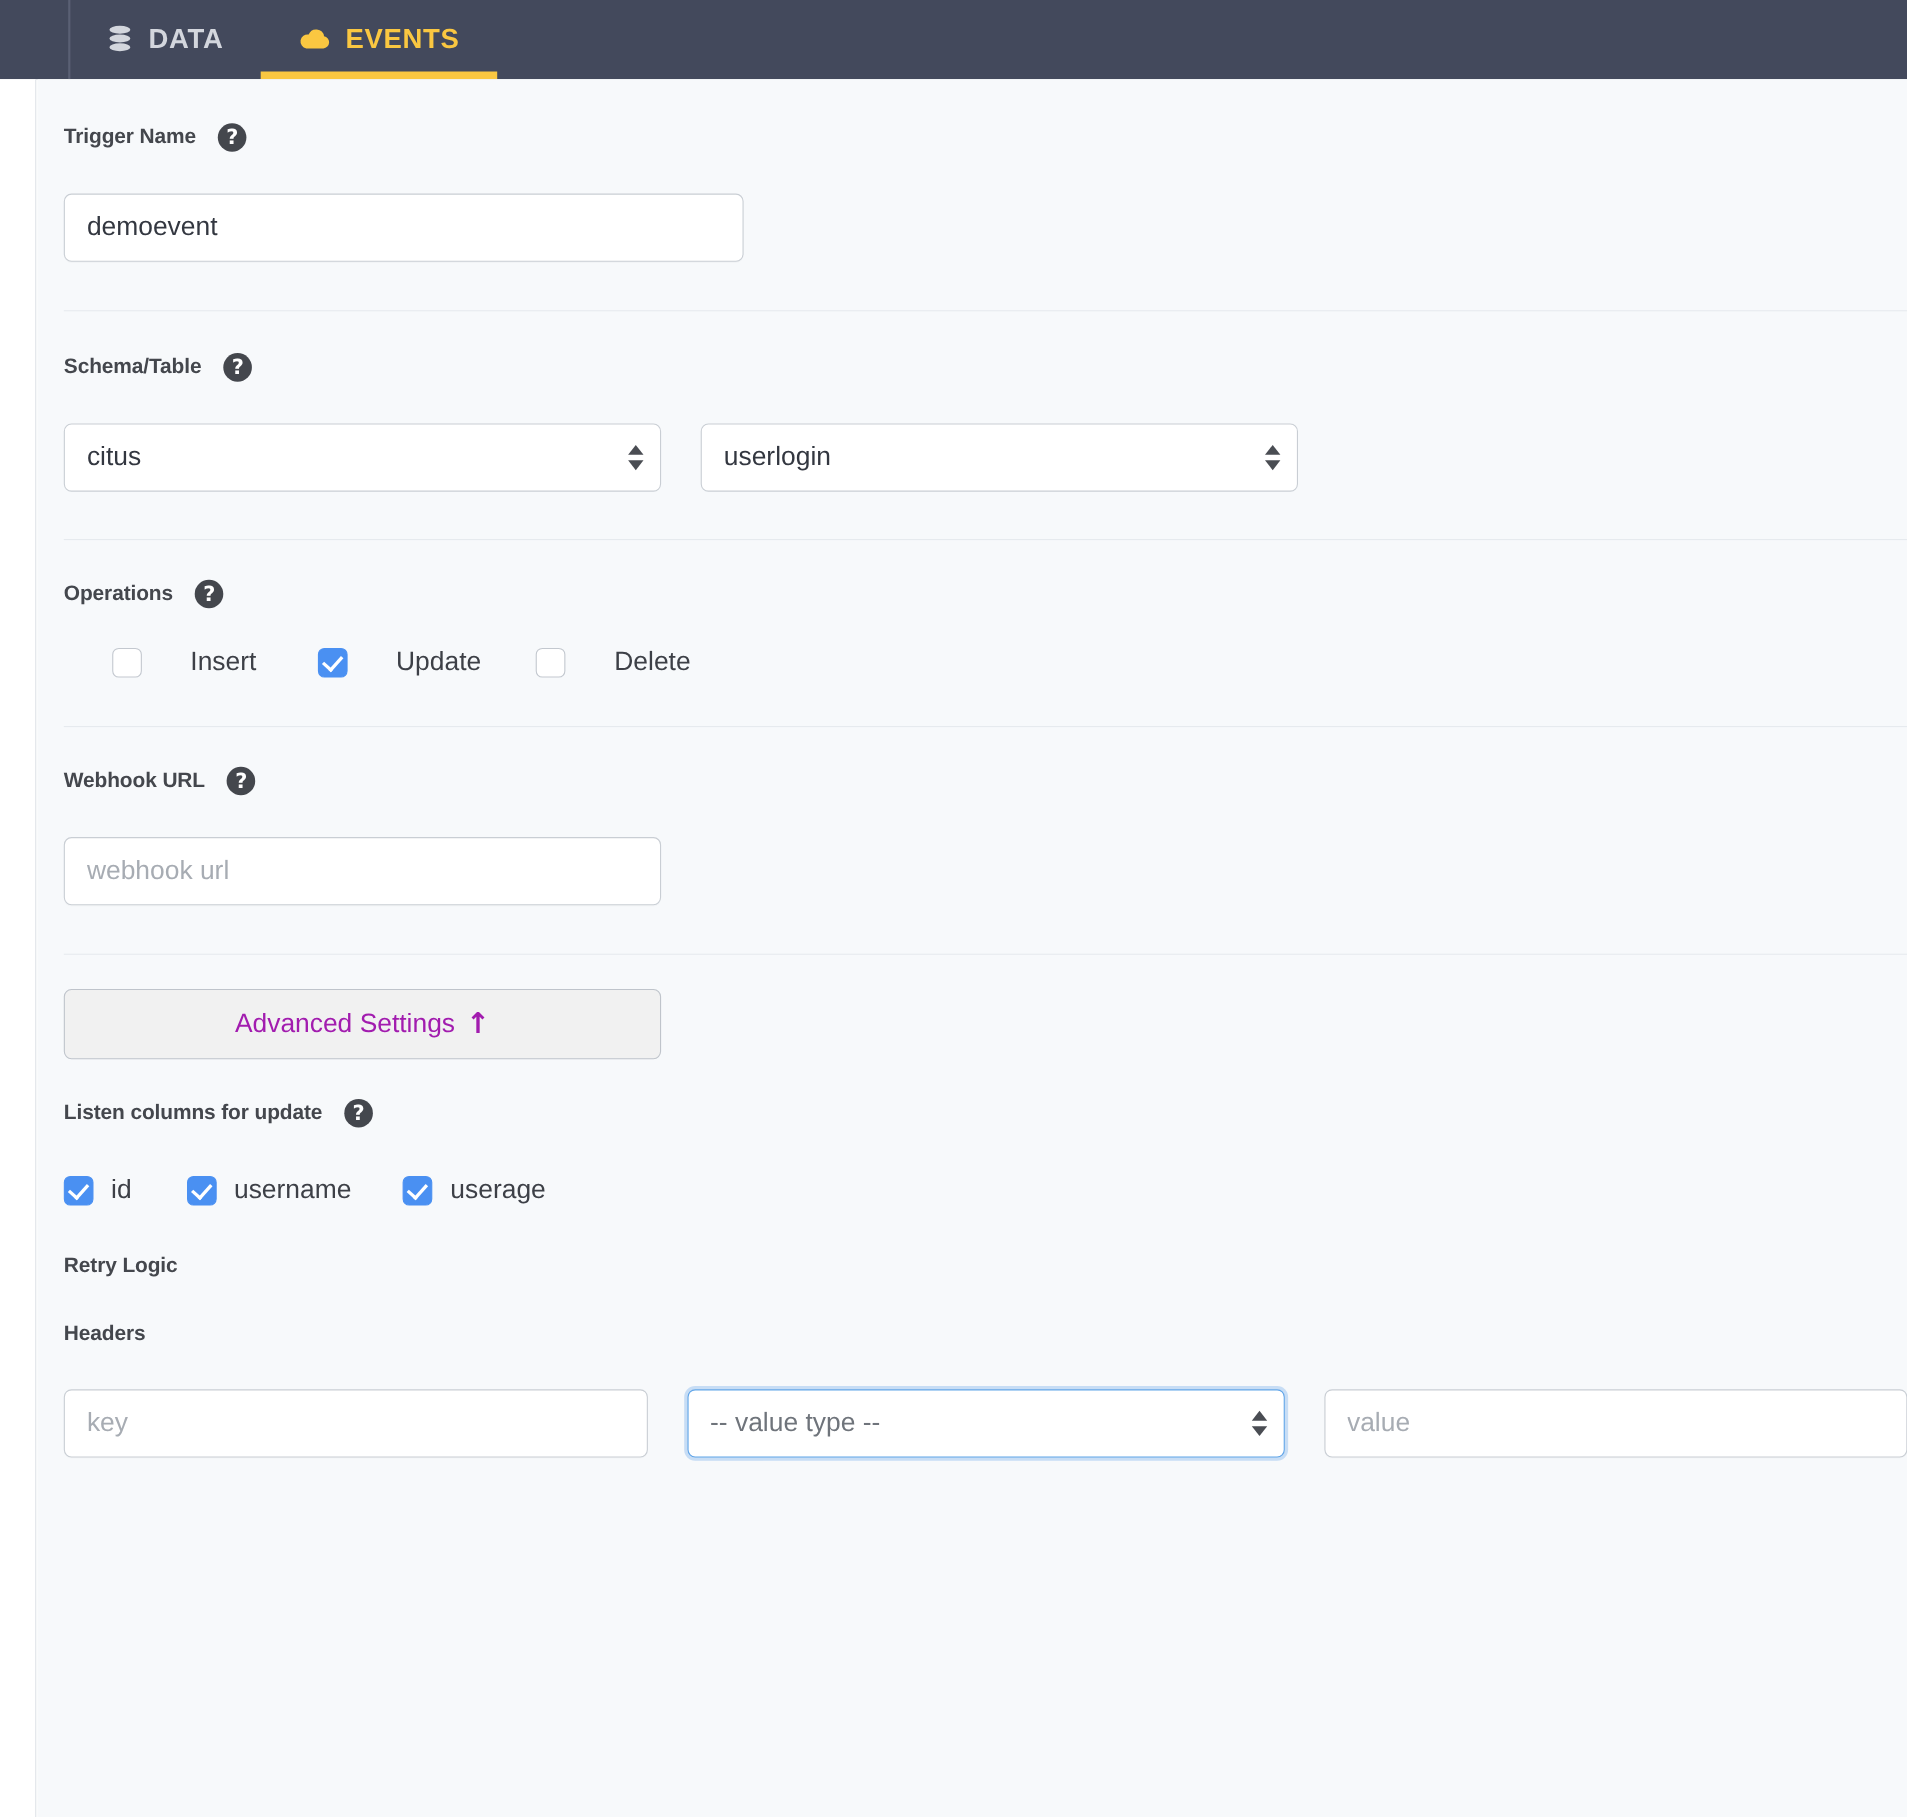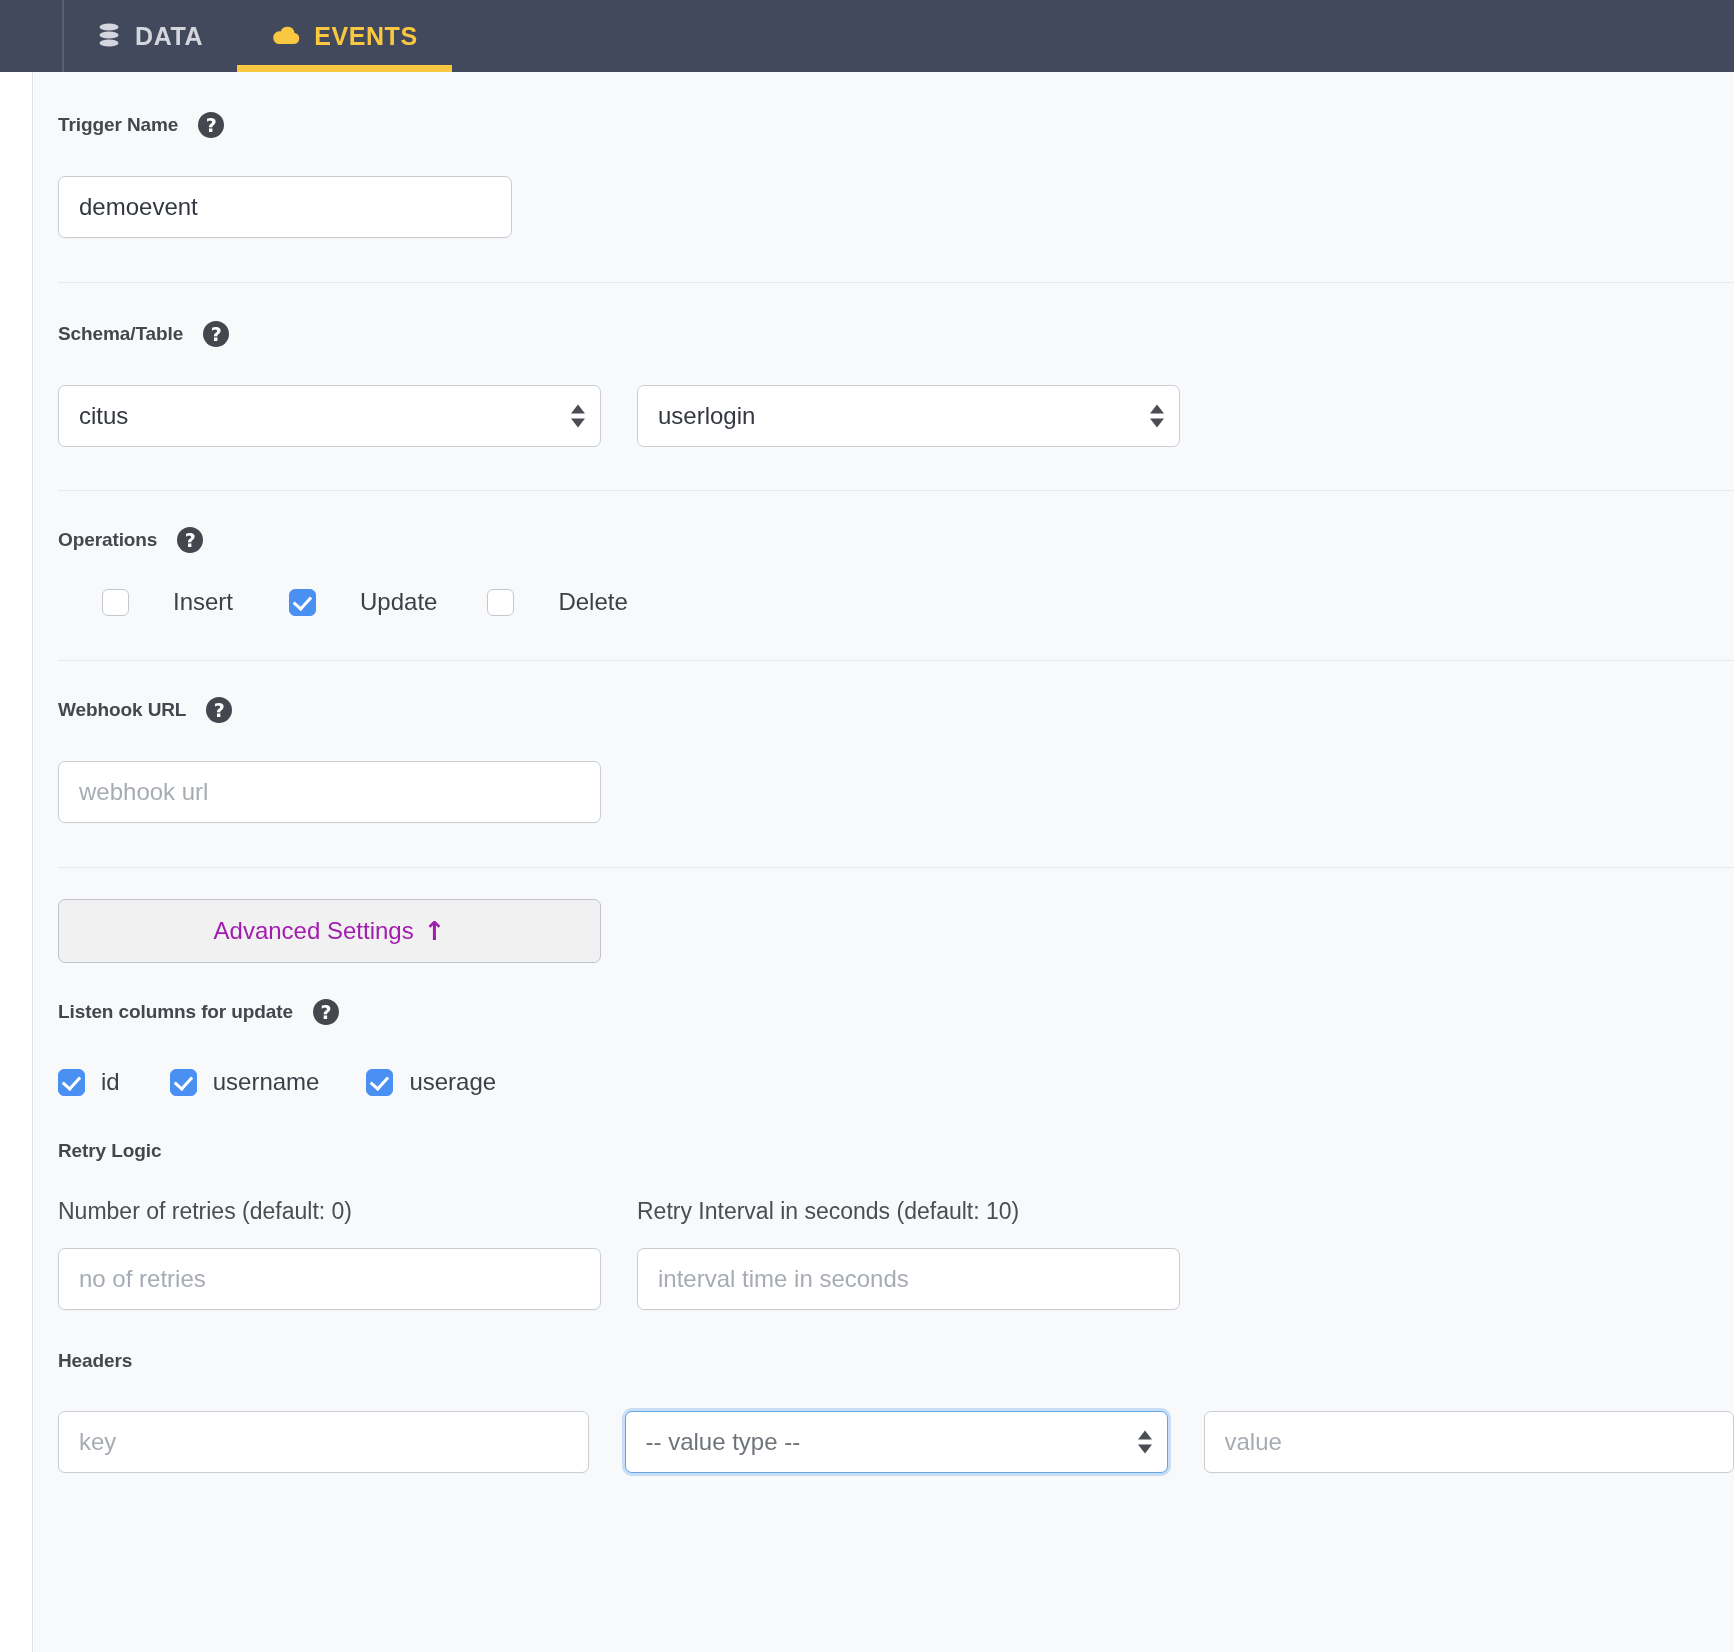--- a/index.html
+++ b/index.html
@@ -275,21 +275,21 @@
 
 <div class="left-rail"></div>
 
 <div class="content">
 
   <div class="section" style="padding-top:40px;">
     <div class="field-head">
       <span class="field-label">Trigger Name</span>
       <span class="help-icon">?</span>
     </div>
-    <input class="txt" style="width: 454px; margin-top: 38px;" value="demoevent">
+    <input class="txt" style="width: 618px; margin-top: 38px;" value="demoevent">
   </div>
   <div class="divider" style="margin-top:44px;"></div>
 
   <div class="section" style="padding-top:38px;">
     <div class="field-head">
       <span class="field-label">Schema/Table</span>
       <span class="help-icon">?</span>
     </div>
     <div style="display:flex; gap:36px; margin-top:38px;">
       <div class="sel-wrap">
@@ -368,30 +368,20 @@
       </div>
       <div class="cbrow" style="margin-left:47px;">
         <span class="cbox checked"></span>
         <span class="cb-label" style="margin-left:16px;">userage</span>
       </div>
     </div>
   </div>
 
   <div class="section" style="padding-top:44px;">
     <div class="field-label">Retry Logic</div>
-    <div style="display:flex; gap:36px; margin-top:36px;">
-      <div style="width:543px;">
-        <div class="sub-label">Number of retries (default: 0)</div>
-        <input class="txt" style="width: 543px; margin-top: 23px;" placeholder="no of retries">
-      </div>
-      <div style="width:543px;">
-        <div class="sub-label">Retry Interval in seconds (default: 10)</div>
-        <input class="txt" style="width: 543px; margin-top: 23px;" placeholder="interval time in seconds">
-      </div>
-    </div>
   </div>
 
   <div class="section" style="padding-top:40px;">
     <div class="field-label">Headers</div>
     <div style="display:flex; gap:36px; margin-top:39px;">
       <input class="txt" style="width: 543px;" placeholder="key">
       <div class="sel-wrap">
         <div class="sel focused placeholder-col" style="width:543px;">
           <span>-- value type --</span>
         </div>

